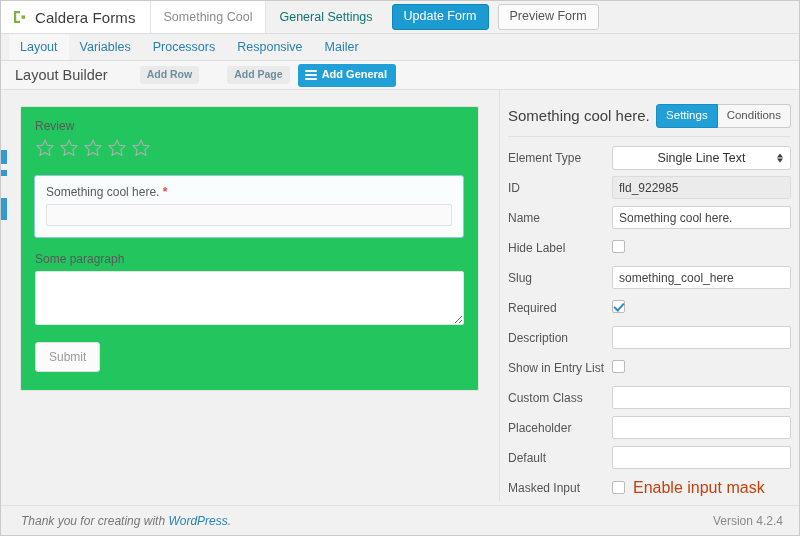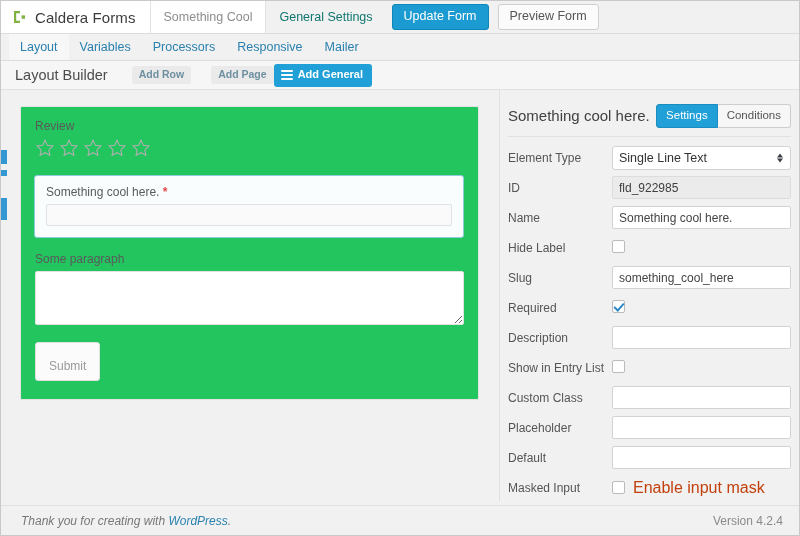--- a/index.html
+++ b/index.html
@@ -97,20 +97,21 @@
   }
   .subnav-item.active { background: #f7f7f7; color: #2a81af; }
 
   
   .lb-header {
     height: 29px;
     background: #f6f6f6;
     border-bottom: 1px solid #e0e0e0;
     display: flex;
     align-items: center;
+    gap: 8px;
     padding: 0 14px;
   }
   .lb-title {
     font-size: 14.5px;
     color: #4c4c4c;
     margin-right: 4px;
   }
   .chip {
     background: #eaeaea;
     color: #6d8fa0;
@@ -188,21 +189,21 @@
     padding: 9px 11px 11px;
     margin: 9px 0 14px -1px;
   }
   .stars { display: flex; gap: 4px; margin-top: 2px; }
   .submit-btn {
     background: #fbfbfb;
     border: 1px solid #e0e0e0;
     border-radius: 3px;
     color: #9a9a9a;
     font-size: 12px;
-    padding: 16px 13px 7px;
+    padding: 7px 13px 7px;
     cursor: pointer;
   }
 
   
   .panel-col {
     width: 300px;
     background: #f1f1f1;
     border-left: 1px solid #e0e0e0;
     padding: 14px 8px 0 8px;
   }
@@ -254,20 +255,21 @@
     width: 100%; height: 24px;
     background: #fff;
     border: 1px solid #d3d3d3;
     border-radius: 3px;
     font-size: 12.5px;
     color: #333;
     padding: 0 6px;
     position: relative;
     display: flex; align-items: center;
     cursor: pointer;
+    justify-content: center;
   }
   .stepper {
     position:absolute; right: 7px; top: 50%; transform: translateY(-50%);
     display: flex; flex-direction: column; gap: 1px; align-items:center;
   }
   .stepper .up, .stepper .dn {
     width:0;height:0;border-left:3.5px solid transparent;border-right:3.5px solid transparent;
   }
   .stepper .up { border-bottom:4px solid #3a3f44; }
   .stepper .dn { border-top:4px solid #3a3f44; }

